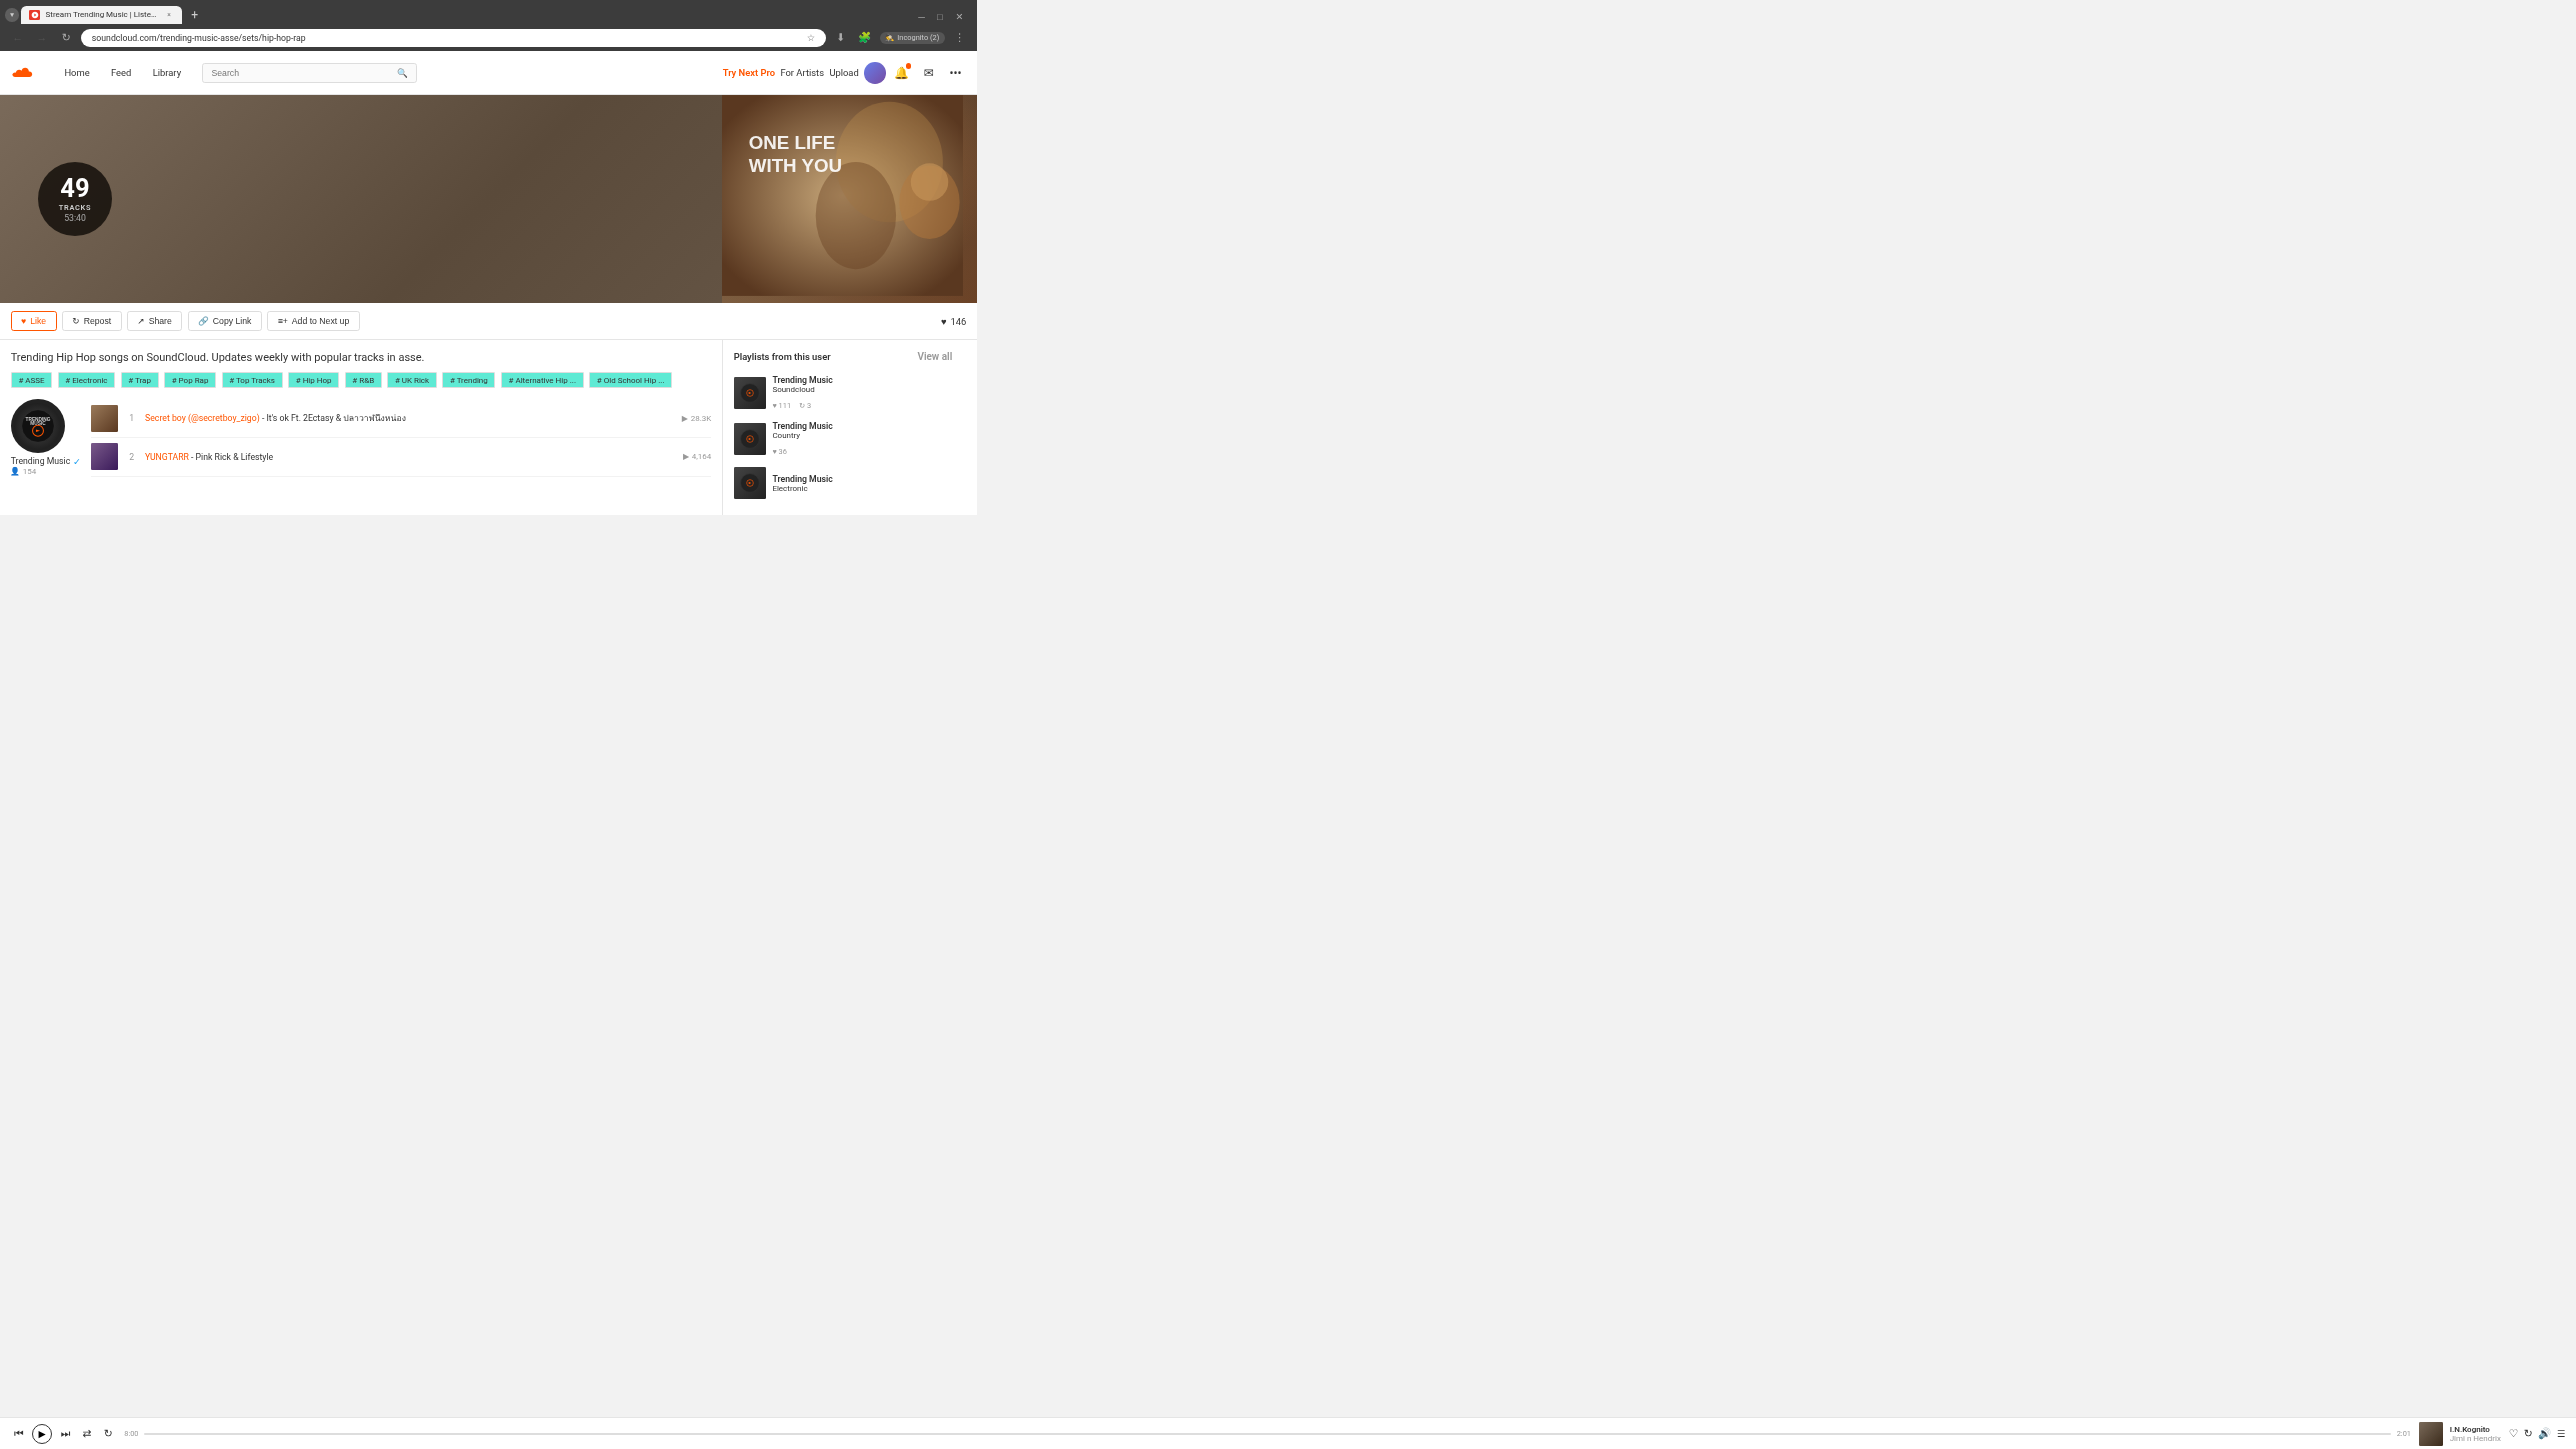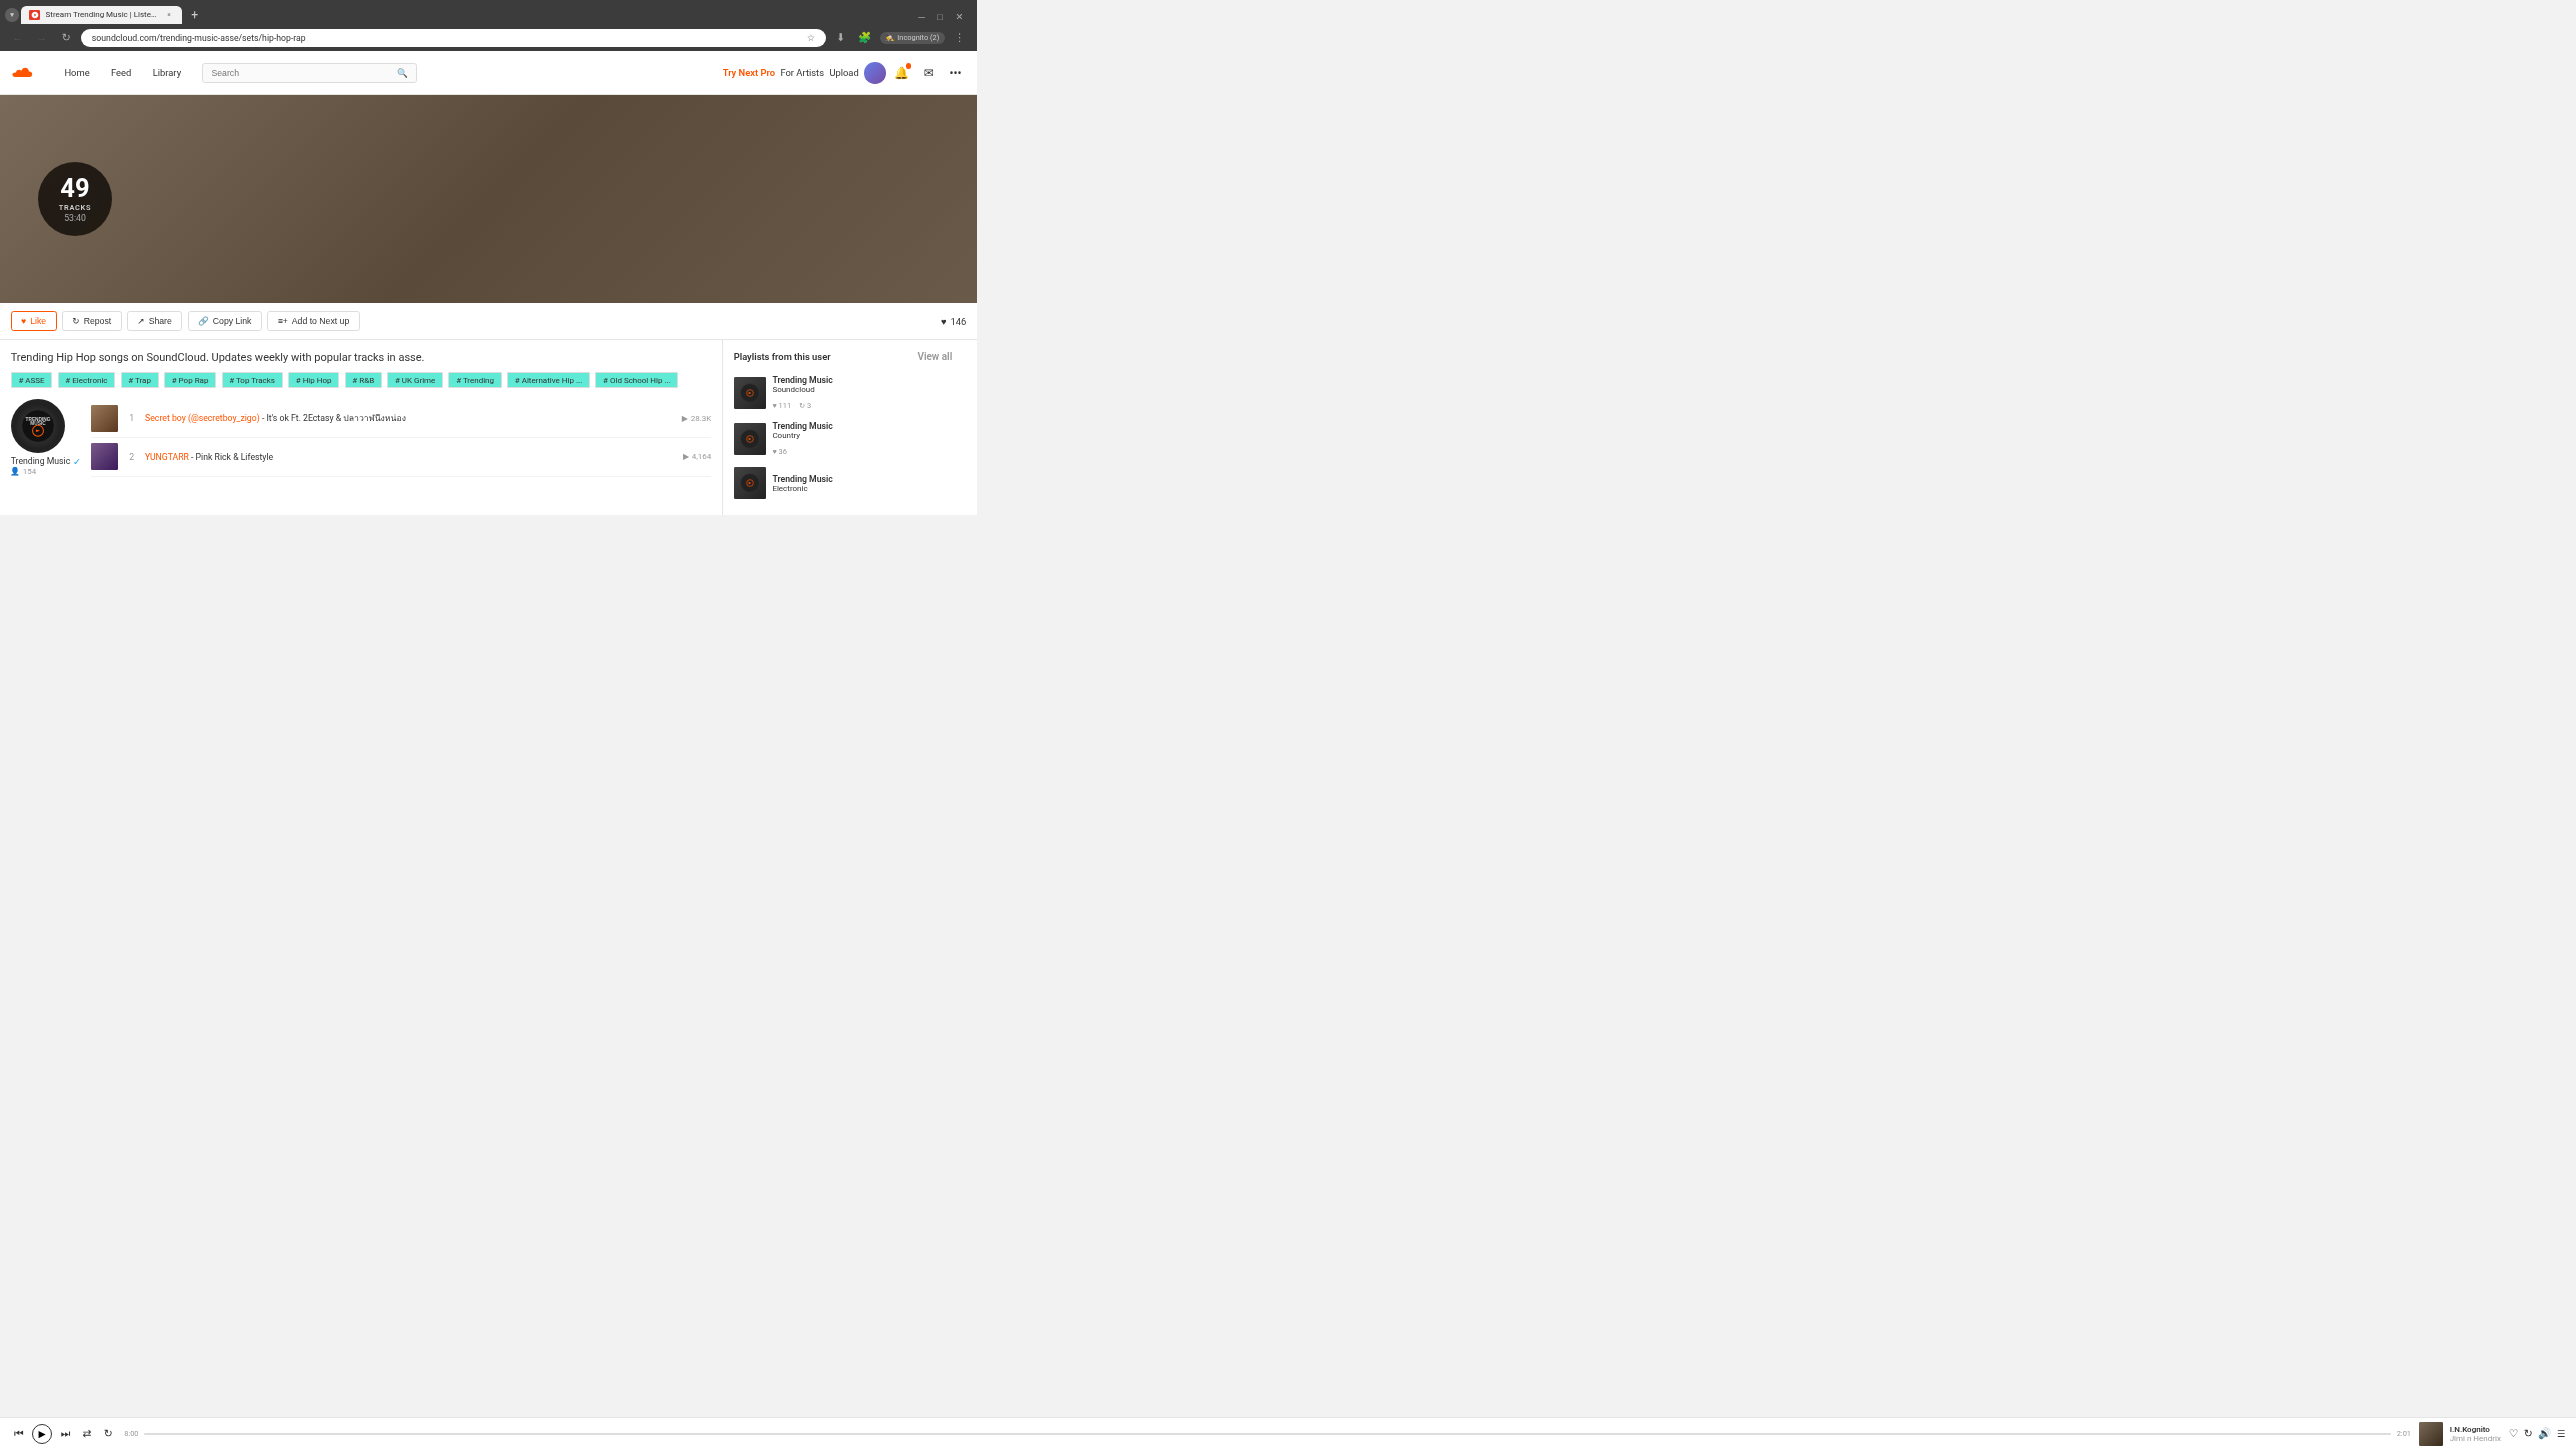--- a/index.html
+++ b/index.html
@@ -614,20 +614,42 @@
     <span class="for-artists-link">For Artists</span>
     <span class="upload-link">Upload</span>
     <div class="avatar-circle"></div>
     <div class="nav-icon-btn notification-dot">🔔</div>
     <div class="nav-icon-btn">✉</div>
     <div class="nav-icon-btn">•••</div>
   </div>
 </div>
 
 <div class="hero">
+  <div class="hero-album-art">
+    <div class="hero-album-art-overlay">
+
+      <svg width="241" height="201" viewBox="0 0 360 300" style="position:absolute;top:0;left:0;font-size:60px">
+        <defs>
+          <radialGradient id="bg" cx="50%" cy="50%" r="60%">
+            <stop offset="0%" stop-color="#c8a87a"></stop>
+            <stop offset="100%" stop-color="#5a3820"></stop>
+          </radialGradient>
+        </defs>
+        <rect width="360" height="300" fill="url(#bg)"></rect>
+
+        <ellipse cx="250" cy="100" rx="80" ry="90" fill="rgba(200,150,80,0.3)"></ellipse>
+        <ellipse cx="200" cy="180" rx="60" ry="80" fill="rgba(100,60,30,0.4)"></ellipse>
+        <text x="40" y="80" font-size="28" font-weight="900" fill="rgba(255,255,255,0.9)" font-family="sans-serif">ONE LIFE</text>
+        <text x="40" y="115" font-size="28" font-weight="900" fill="rgba(255,255,255,0.9)" font-family="sans-serif">WITH YOU</text>
+
+        <ellipse cx="310" cy="160" rx="45" ry="55" fill="rgba(180,120,60,0.5)"></ellipse>
+        <circle cx="310" cy="130" r="28" fill="rgba(200,150,90,0.6)"></circle>
+      </svg>
+    </div>
+  </div>
 
   <div class="tracks-badge">
     <span class="tracks-number">49</span>
     <span class="tracks-label">TRACKS</span>
     <span class="tracks-duration">53:40</span>
   </div>
 </div>
 
 <div class="actions-bar">
   <button class="action-btn liked">
@@ -663,21 +685,21 @@
     <p class="description">Trending Hip Hop songs on SoundCloud. Updates weekly with popular tracks in asse.</p>
 
     <div class="tags">
       <span class="tag"># ASSE</span>
       <span class="tag"># Electronic</span>
       <span class="tag"># Trap</span>
       <span class="tag"># Pop Rap</span>
       <span class="tag"># Top Tracks</span>
       <span class="tag"># Hip Hop</span>
       <span class="tag"># R&amp;B</span>
-      <span class="tag"># UK Grime</span>
+      <span class="tag"># UK Rick</span>
       <span class="tag"># Trending</span>
       <span class="tag"># Alternative Hip ...</span>
       <span class="tag"># Old School Hip ...</span>
     </div>
 
     <div class="artist-tracks-layout">
       <div>
         <div class="artist-avatar">
           <div class="artist-avatar-inner">
 

